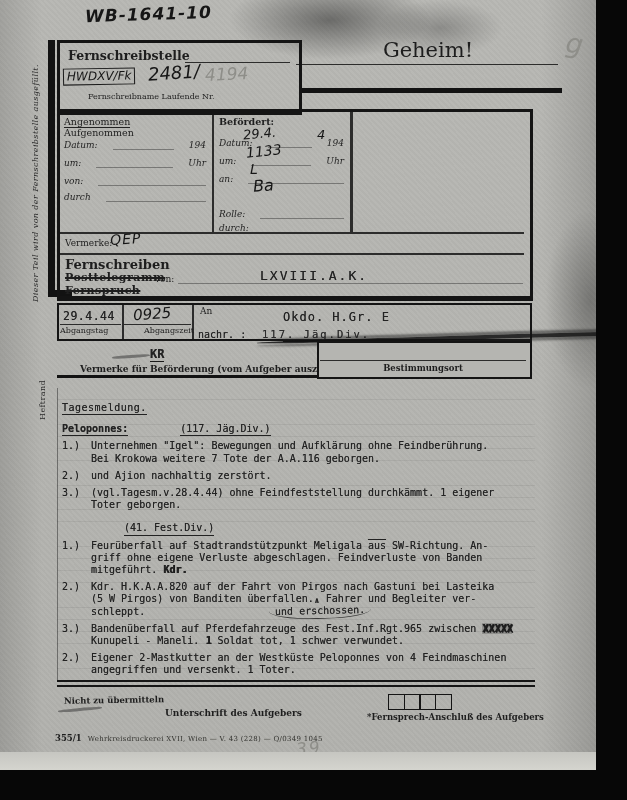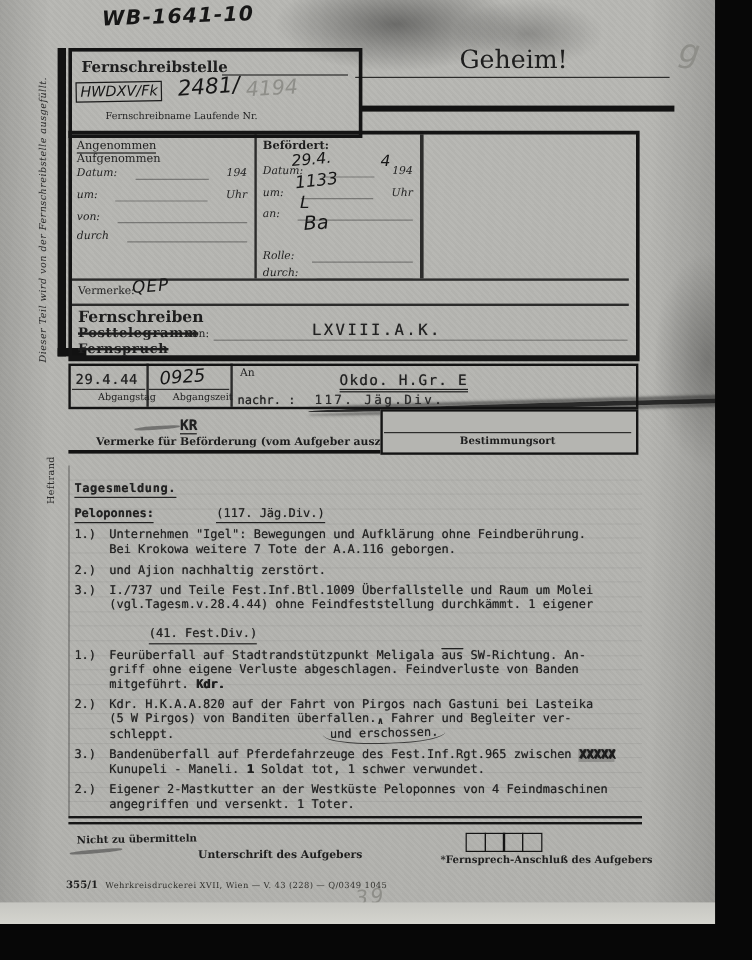--- a/index.html
+++ b/index.html
@@ -152,40 +152,40 @@
   <div class="abs serif lbl" style="left:155px;top:274px;">von:</div>
   <div class="thinline" style="left:178px;top:283px;width:345px;height:1px;opacity:.45;"></div>
   <div class="abs typed" style="left:260px;top:268px;font-size:13px;letter-spacing:2px;">LXVIII.A.K.</div>
   <div class="abs serif struck" style="left:65px;top:284px;font-size:11px;font-weight:bold;letter-spacing:.5px;">Fernspruch</div>
 
   <div class="box" style="left:57px;top:303px;width:471px;height:34px;border-width:2.5px;"></div>
   <div class="thinline" style="left:122px;top:303px;width:2px;height:36px;"></div>
   <div class="thinline" style="left:192px;top:303px;width:2px;height:36px;"></div>
   <div class="abs typed" style="left:63px;top:309px;font-size:11.5px;letter-spacing:.5px;">29.4.44</div>
   <div class="thinline" style="left:60px;top:324px;width:61px;height:1px;"></div>
-  <div class="abs serif" style="left:60px;top:326px;width:70px;text-align:right;font-size:8px;">Abgangstag</div>
+  <div class="abs serif" style="left:60px;top:326px;width:70px;text-align:left;font-size:8px;">Abgangstag</div>
   <div class="abs hand" style="left:133px;top:305px;font-size:15px;transform:rotate(-4deg);">0925</div>
   <div class="thinline" style="left:124px;top:324px;width:67px;height:1px;"></div>
   <div class="abs serif" style="left:124px;top:326px;width:90px;text-align:center;font-size:8px;">Abgangszeit</div>
   <div class="abs serif" style="left:200px;top:306px;font-size:9px;">An</div>
-  <div class="abs typed" style="left:283px;top:310px;font-size:12px;letter-spacing:1px;border-bottom:3px double #1c1c1c;padding-bottom:0;">Okdo. H.Gr. E</div>
+  <div class="abs typed" style="left:283px;top:310px;font-size:12px;letter-spacing:1px;border-bottom:3px double #1c1c1c;padding-bottom:15px;">Okdo. H.Gr. E</div>
   <div class="abs typed" style="left:198px;top:329px;font-size:10px;">nachr. :</div>
   <div class="abs typed dstruck" style="left:262px;top:328px;font-size:10.5px;letter-spacing:2px;color:#2c2c2c;">117. Jäg.Div.</div>
 
   <div class="abs typed" style="left:150px;top:347px;font-size:12px;font-weight:bold;border-bottom:1.5px solid #1a1a1a;">KR</div>
   <div class="smear" style="left:112px;top:355px;width:38px;height:3px;transform:rotate(-4deg);"></div>
   <div class="abs serif" style="left:80px;top:364px;font-size:9px;font-weight:bold;">Vermerke für Beförderung (vom Aufgeber auszufüllen)</div>
   <div class="bar" style="left:57px;top:375px;width:263px;height:3px;"></div>
 
   <div class="box" style="left:317px;top:341px;width:211px;height:34px;border-width:2.5px;background:#b5b5b1;"></div>
   <div class="thinline" style="left:320px;top:360px;width:206px;height:1px;"></div>
   <div class="abs serif" style="left:320px;top:363px;width:206px;text-align:center;font-size:8.5px;font-weight:bold;">Bestimmungsort</div>
 
   <div id="body-area">
-    <div class="typed uline" style="display:inline-block;margin-top:14px;font-weight:bold;letter-spacing:.5px;">Tagesmeldung.</div>
+    <div class="typed uline" style="display:inline-block;margin-top:14px;font-weight:normal;letter-spacing:.5px;">Tagesmeldung.</div>
     <div style="height:8px;"></div>
     <div style="display:flex;">
       <span class="typed uline" style="font-weight:bold;">Peloponnes:</span>
       <span style="width:52px;"></span>
       <span class="typed uline">(117. Jäg.Div.)</span>
     </div>
     <div style="height:4px;"></div>
 
     <div class="m-item">
       <div class="m-num typed">1.)</div>
@@ -196,22 +196,22 @@
     </div>
     <div class="m-item">
       <div class="m-num typed">2.)</div>
       <div class="m-text">
         <div class="typed">und Ajion nachhaltig zerstört.</div>
       </div>
     </div>
     <div class="m-item">
       <div class="m-num typed">3.)</div>
       <div class="m-text">
-        <div class="typed">I./737 und Teile Fest.Inf.Btl.1009 Überfallstelle und Raum um Molei</div>
         <div class="typed">(vgl.Tagesm.v.28.4.44) ohne Feindfeststellung durchkämmt.  1 eigener</div>
+        <div class="typed">Toter geborgen.</div>
       </div>
     </div>
 
     <div class="typed uline" style="display:inline-block;margin-left:62px;">(41. Fest.Div.)</div>
     <div style="height:4px;"></div>
 
     
     <div class="m-item">
       <div class="m-num typed">1.)</div>
       <div class="m-text">

